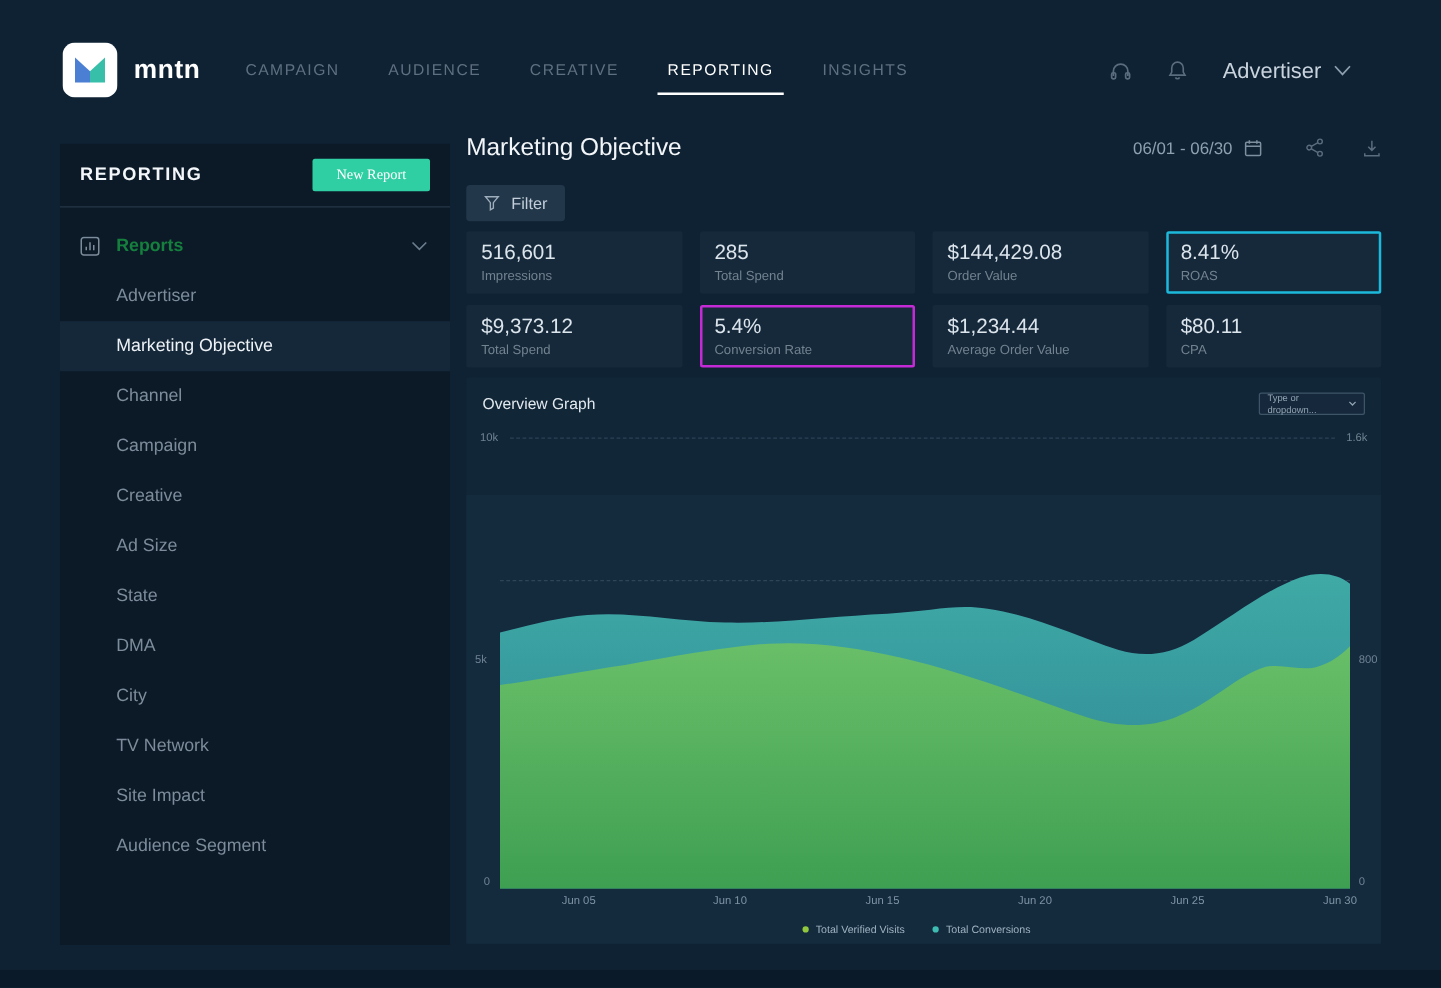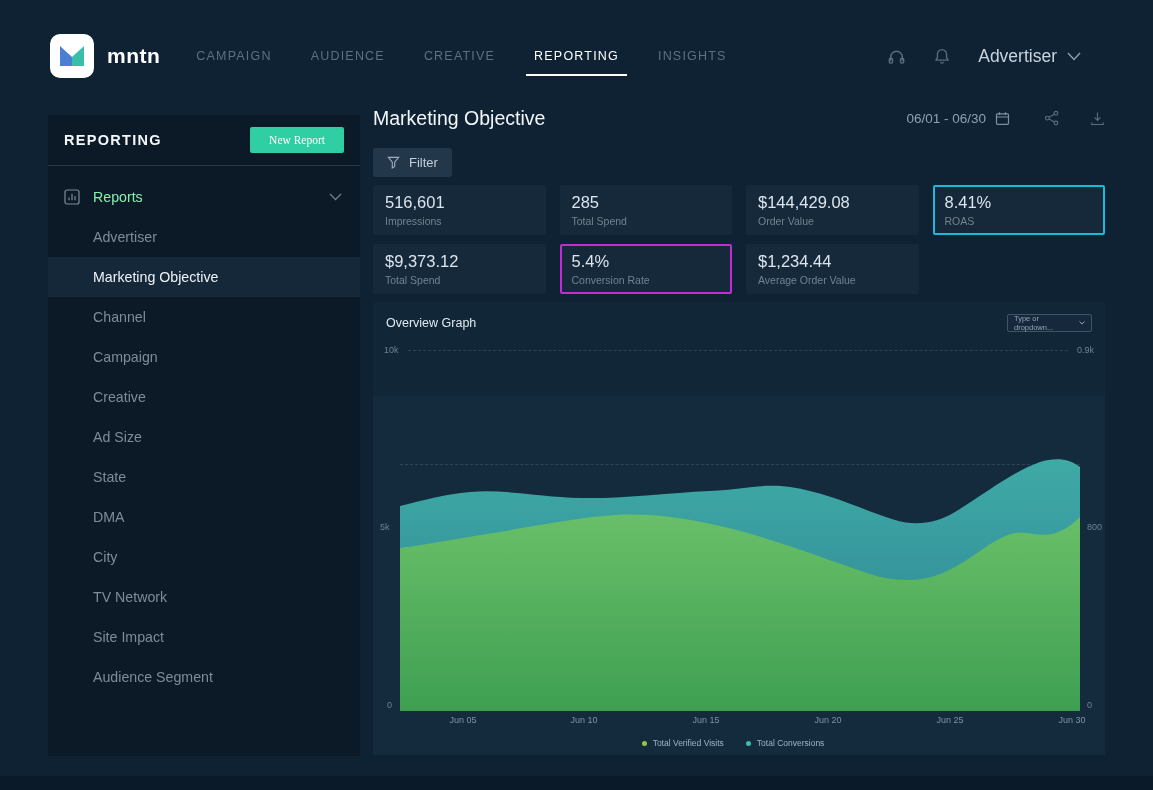--- a/index.html
+++ b/index.html
@@ -25,21 +25,21 @@
   .icon-btn { background:none; border:none; cursor:pointer; padding:0; }
   .account { display:flex; align-items:center; gap:10px; font-size:17.5px; color:#C9D3DD; cursor:pointer; }
 
   
   .sidebar { position:absolute; left:48px; top:115px; width:312px; height:641px; background:#0C1A28; }
   .sb-header { height:51px; display:flex; align-items:center; justify-content:space-between; padding:0 16px; border-bottom:1px solid #263747; }
   .sb-title { font-size:14.5px; font-weight:bold; letter-spacing:1.3px; color:#F4F7FA; }
   .new-report-btn { border:none; border-radius:2px; color:#FFFFFF; font-size:11.5px; font-family:Liberation Serif, serif; padding:7px 19px; cursor:pointer; }
   .sb-list { padding-top:11px; }
   .sb-item { height:40px; display:flex; align-items:center; padding-left:16px; font-size:14.2px; color:#7D8C9A; cursor:pointer; }
-  .sb-item-parent { color:#86efac; font-weight:normal; }
+  .sb-item-parent { color:#15803d; font-weight:bold; }
   .sb-item-parent .parent-icon { margin-right:13px; }
   .sb-item-parent .chevron { margin-left:auto; margin-right:18px; }
   .sb-sub { padding-left:45px; }
   .sb-sub.active { background:#15283A; color:#EDF2F6; }
 
   
   .main { position:absolute; left:373px; top:105px; width:732px; }
   .report-header { display:flex; align-items:center; height:26px; }
   .report-title { font-size:19.5px; font-weight:500; color:#F3F6F9; }
   .header-right { margin-left:auto; display:flex; align-items:center; }
@@ -234,39 +234,43 @@
       <div class="card-label">Total Spend</div>
     </div>
     <div class="card" style="border: 2px solid rgb(196, 43, 214); padding: 6px 10px;">
       <div class="card-value">5.4%</div>
       <div class="card-label">Conversion Rate</div>
     </div>
     <div class="card">
       <div class="card-value">$1,234.44</div>
       <div class="card-label">Average Order Value</div>
     </div>
+    <div class="card">
+      <div class="card-value">$80.11</div>
+      <div class="card-label">CPA</div>
+    </div>
   </div>
 
   <section class="overview">
     <div class="ov-header">
       <span class="ov-title">Overview Graph</span>
       <span class="ov-dropdown">
         <span>Type or dropdown...</span>
         <span>
           <svg width="6" height="4" viewBox="0 0 6 4" fill="none" stroke="#92A4B3" stroke-width="1">
             <path d="M0.5 0.5 L3 3 L5.5 0.5"></path>
           </svg>
         </span>
       </span>
     </div>
 
     <div class="grid-top">
       <span class="tick">10k</span>
       <span class="dash-line"></span>
-      <span class="tick">0.9k</span>
+      <span class="tick">1.6k</span>
     </div>
 
     <div class="plot">
       <span class="inner-grid"></span>
 
       <svg class="chart-svg" width="680" height="315" viewBox="0 0 680 315">
         <defs>
           <linearGradient id="tealGrad" x1="0" y1="0" x2="0" y2="1">
             <stop offset="0" id="tealTop" stop-color="#3FAAA6"></stop>
             <stop offset="1" id="tealBot" stop-color="#2B7F91"></stop>

